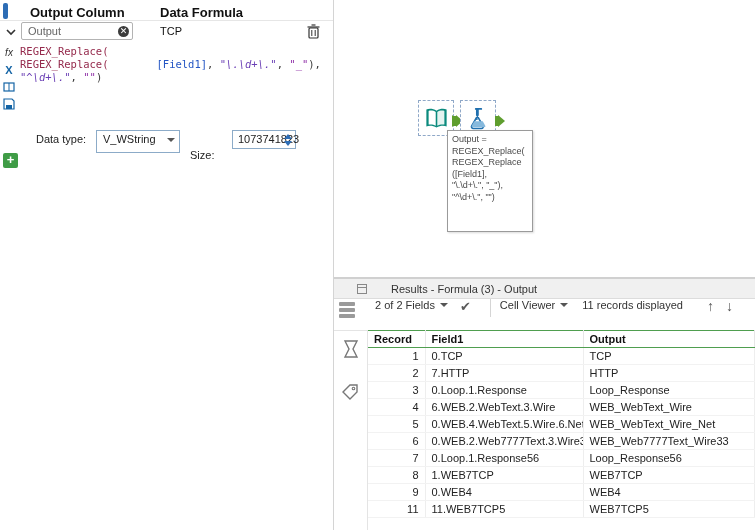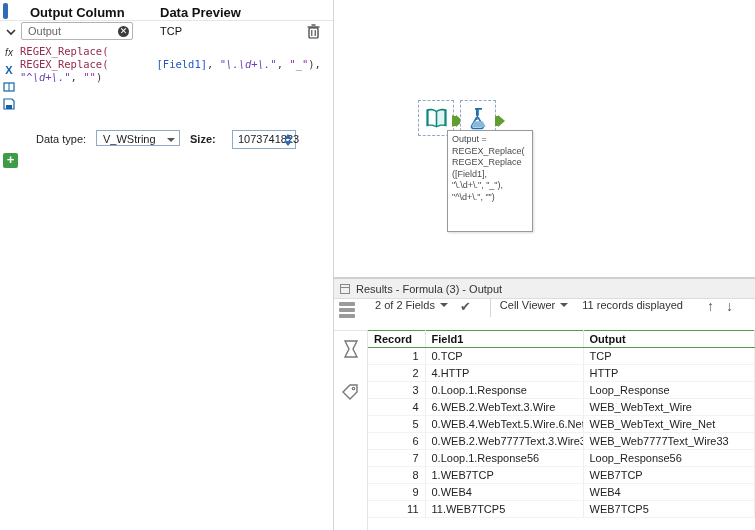--- a/index.html
+++ b/index.html
@@ -33,26 +33,26 @@
   .code-area{position:absolute;left:20px;top:45px;right:4px;height:80px;
     font-family:"DejaVu Sans Mono",monospace;font-size:10.5px;line-height:13px;cursor:text;}
   .tk-func{color:#952a4c;}
   .tk-field{color:#2456c4;margin-left:48px;}
   .tk-rx{color:#6a3fb5;font-style:italic;}
   .tk-str{color:#9031a8;}
   .tk-plain{color:#3a3a3a;}
 
   .type-row{position:absolute;left:0;top:129px;right:0;height:22px;font-size:11px;color:#222;}
   .lbl-dtype{position:absolute;left:36px;top:4px;}
-  .dtype-dd{position:absolute;left:96px;top:1px;width:84px;height:16px;border:1px solid #8cabc8;background:#fff;
+  .dtype-dd{position:absolute;left:96px;top:1px;width:84px;height:23px;border:1px solid #8cabc8;background:#fff;
     box-sizing:border-box;cursor:pointer;}
   .dtype-dd .val{position:absolute;left:6px;top:2px;font-size:11px;color:#222;}
   .dd-arrow{position:absolute;right:4px;top:7px;width:0;height:0;border-left:4px solid transparent;
     border-right:4px solid transparent;border-top:4px solid #555;}
-  .lbl-size{position:absolute;left:190px;top:4px;font-weight:bold;}
+  .lbl-size{position:absolute;left:190px;top:20px;}
   .size-box{position:absolute;left:232px;top:1px;width:64px;height:19px;border:1px solid #8cabc8;background:#fff;box-sizing:border-box;}
   .size-box .val{position:absolute;left:5px;top:2px;font-size:11px;color:#222;}
   .stepper{position:absolute;right:1px;top:1px;width:13px;height:15px;display:flex;flex-direction:column;
     align-items:center;justify-content:center;gap:2px;cursor:pointer;}
   .step-up{width:0;height:0;border-left:4px solid transparent;border-right:4px solid transparent;border-bottom:5px solid #2d6db5;}
   .step-dn{width:0;height:0;border-left:4px solid transparent;border-right:4px solid transparent;border-top:5px solid #2d6db5;}
 
   .add-btn{position:absolute;left:3px;top:153px;width:15px;height:15px;background:#3f9c46;color:#fff;
     font-size:13px;font-weight:bold;line-height:14px;text-align:center;border-radius:2px;cursor:pointer;}
 
@@ -65,21 +65,21 @@
   .anchor{position:absolute;top:12px;}
   .anchor-out{right:-10px;} .anchor-in{left:-9px;}
 
   #canvas-tooltip{position:absolute;left:113px;top:130px;width:86px;height:102px;border:1px solid #9a9a9a;
     background:#fff;font-size:9px;line-height:11.5px;color:#4a4a4a;padding:3px 4px;box-sizing:border-box;
     box-shadow:1px 1px 2px rgba(0,0,0,0.15);}
 
   
   #results{position:absolute;left:334px;top:277px;width:421px;height:253px;background:#fff;border-top:2px solid #d0d0d0;box-sizing:border-box;}
   .res-title{height:19px;background:#f0f0f0;border-bottom:1px solid #dcdcdc;display:flex;align-items:center;
-    gap:6px;padding-left:6px;font-size:11px;color:#333;}
+    gap:24px;padding-left:23px;font-size:11px;color:#333;}
   .res-toolbar{height:31px;display:flex;align-items:flex-start;font-size:11px;color:#333;border-bottom:1px solid #e4e4e4;padding-left:5px;}
   .tb-grid-icon{width:22px;height:22px;margin-right:14px;display:flex;flex-direction:column;justify-content:center;gap:2px;cursor:pointer;}
   .tb-grid-icon div{width:16px;height:4px;background:#9a9a9a;border-radius:1px;}
   .tb-dd{display:flex;align-items:center;gap:5px;cursor:pointer;}
   .tb-dd .dd-caret{width:0;height:0;border-left:4px solid transparent;border-right:4px solid transparent;border-top:4px solid #555;}
   .tb-check{color:#5a5a5a;font-size:13px;margin:0 10px 0 12px;cursor:pointer;}
   .tb-sep{width:1px;height:18px;background:#d5d5d5;margin:0 9px;}
   .tb-records{margin-left:14px;color:#333;}
   .tb-arrows{margin-left:auto;padding-right:22px;display:flex;gap:12px;}
   .tb-arrow{font-size:14px;color:#555;cursor:pointer;line-height:14px;}
@@ -96,21 +96,21 @@
   tbody td{padding:1px 6px;border-right:1px solid #eeeeee;border-bottom:1px solid #f2f2f2;color:#222;
     white-space:nowrap;overflow:hidden;cursor:default;height:14px;}
   td.rec{text-align:right;color:#222;}
 </style>
 </head>
 <body>
 
 <div id="config">
   <div class="blue-bar"></div>
   <div class="hdr hdr1">Output Column</div>
-  <div class="hdr hdr2">Data Preview</div>
+  <div class="hdr hdr2">Data Formula</div>
   <div class="cfg-hline"></div>
 
   <div class="field-row">
     <div class="chevron-btn">
       <svg width="16" height="16" viewBox="0 0 16 16">
           <polyline points="4,6 8,10 12,6" fill="none" stroke="#333" stroke-width="1.6"></polyline>
         </svg>
     </div>
     <div class="out-input">
       <span>Output</span>
@@ -279,21 +279,21 @@
             </tr>
           </thead>
         <tbody id="results-tbody">
             <tr>
               <td class="rec">1</td>
               <td>0.TCP</td>
               <td>TCP</td>
             </tr>
             <tr>
               <td class="rec">2</td>
-              <td>4.HTTP</td>
+              <td>7.HTTP</td>
               <td>HTTP</td>
             </tr>
             <tr>
               <td class="rec">3</td>
               <td>0.Loop.1.Response</td>
               <td>Loop_Response</td>
             </tr>
             <tr>
               <td class="rec">4</td>
               <td>6.WEB.2.WebText.3.Wire</td>

